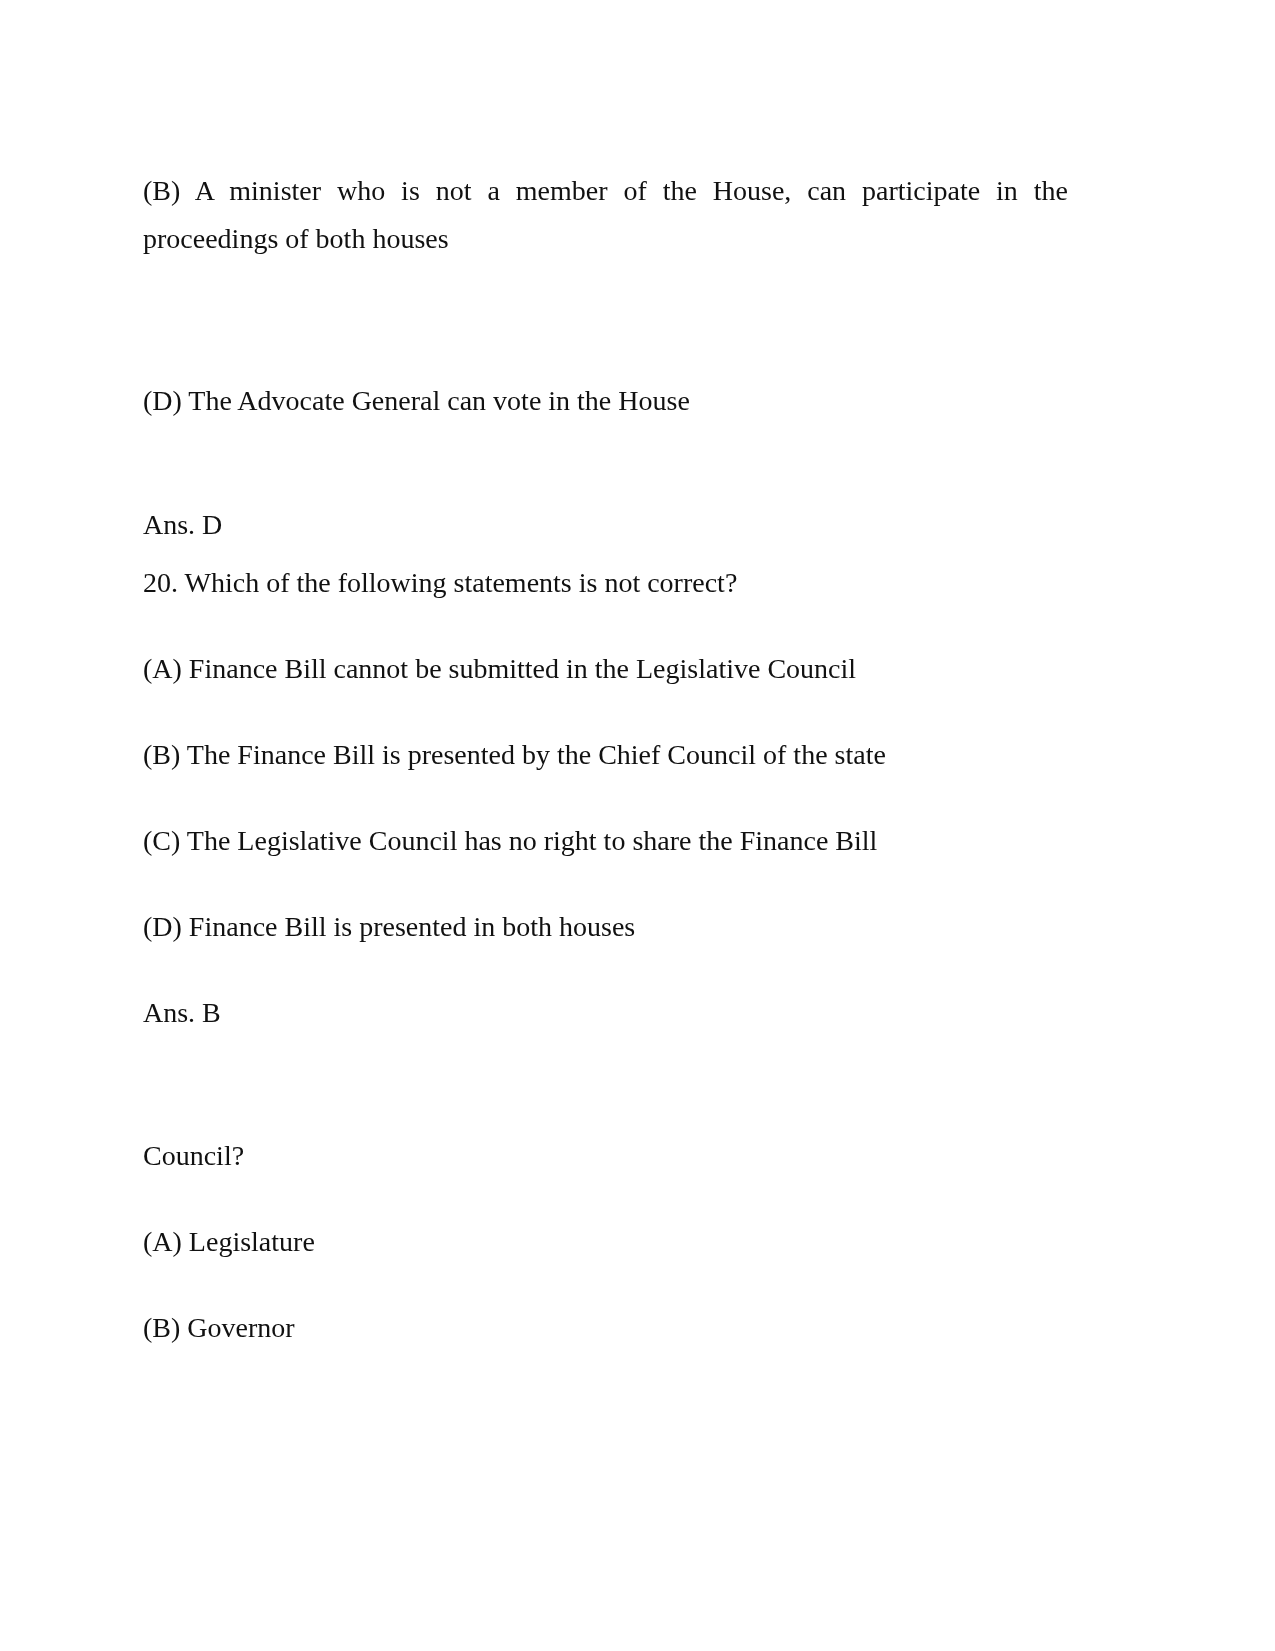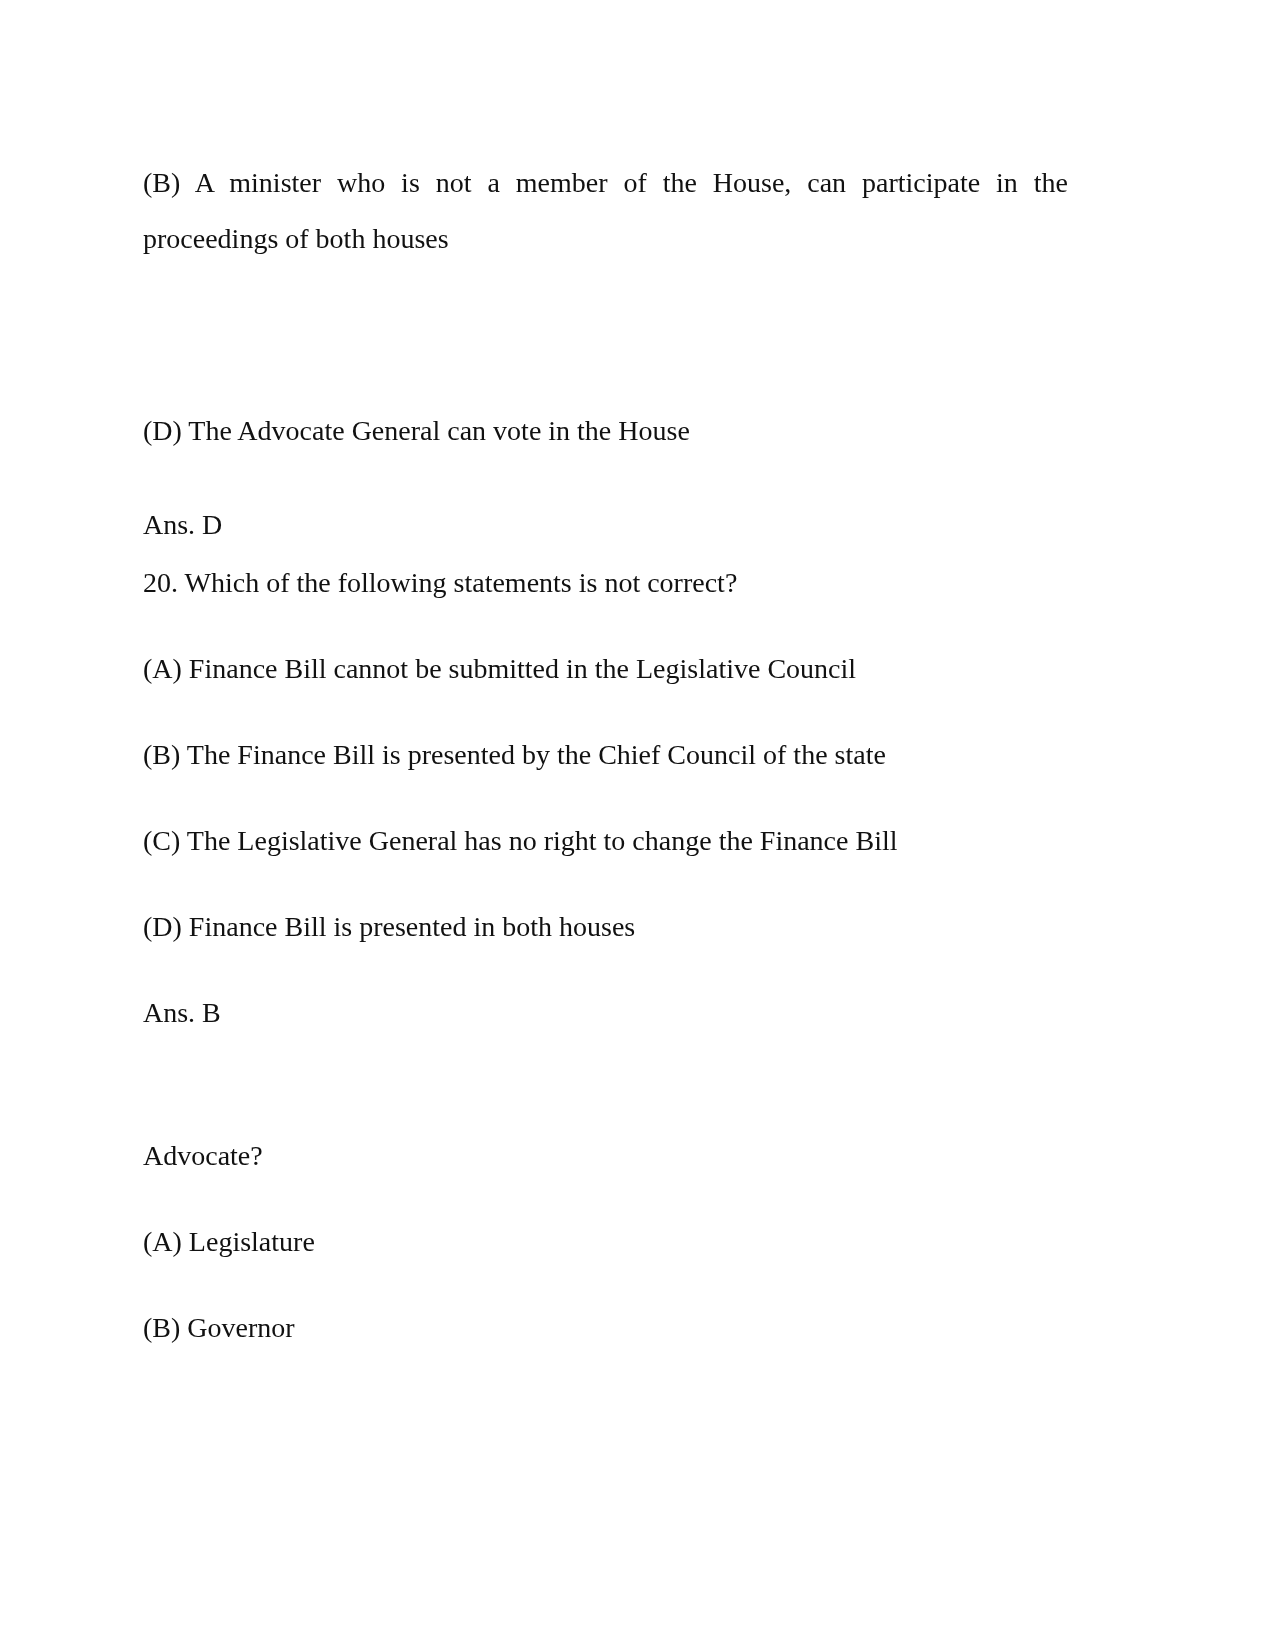--- a/index.html
+++ b/index.html
@@ -12,32 +12,33 @@
       font-size: 28px;
       color: #111111;
       white-space: nowrap;
       line-height: 34px;
     }
     .justified {
       width: 925px;
       text-align: justify;
       text-align-last: justify;
       white-space: normal;
+      margin-top: 8px;
     }
   </style>
 </head>
 <body>
 
 <div class="page">
   <div class="line justified" style="top:166px">(B) A minister who is not a member of the House, can participate in the</div>
   <div class="line" style="top:222px">proceedings of both houses</div>
-  <div class="line" style="top:414px">(D) The Advocate General can vote in the House</div>
+  <div class="line" style="top:384px">(D) The Advocate General can vote in the House</div>
   <div class="line" style="top:508px">Ans. D</div>
   <div class="line" style="top:566px">20. Which of the following statements is not correct?</div>
   <div class="line" style="top:652px">(A) Finance Bill cannot be submitted in the Legislative Council</div>
   <div class="line" style="top:738px">(B) The Finance Bill is presented by the Chief Council of the state</div>
-  <div class="line" style="top:824px">(C) The Legislative General has no right to change the Finance Bill</div>
+  <div class="line" style="top:824px">(C) The Legislative Council has no right to share the Finance Bill</div>
   <div class="line" style="top:910px">(D) Finance Bill is presented in both houses</div>
   <div class="line" style="top:996px">Ans. B</div>
-  <div class="line" style="top:1139px">Advocate?</div>
+  <div class="line" style="top:1139px">Council?</div>
   <div class="line" style="top:1225px">(A) Legislature</div>
   <div class="line" style="top:1311px">(B) Governor</div>
 </div>
 
 </body></html>

